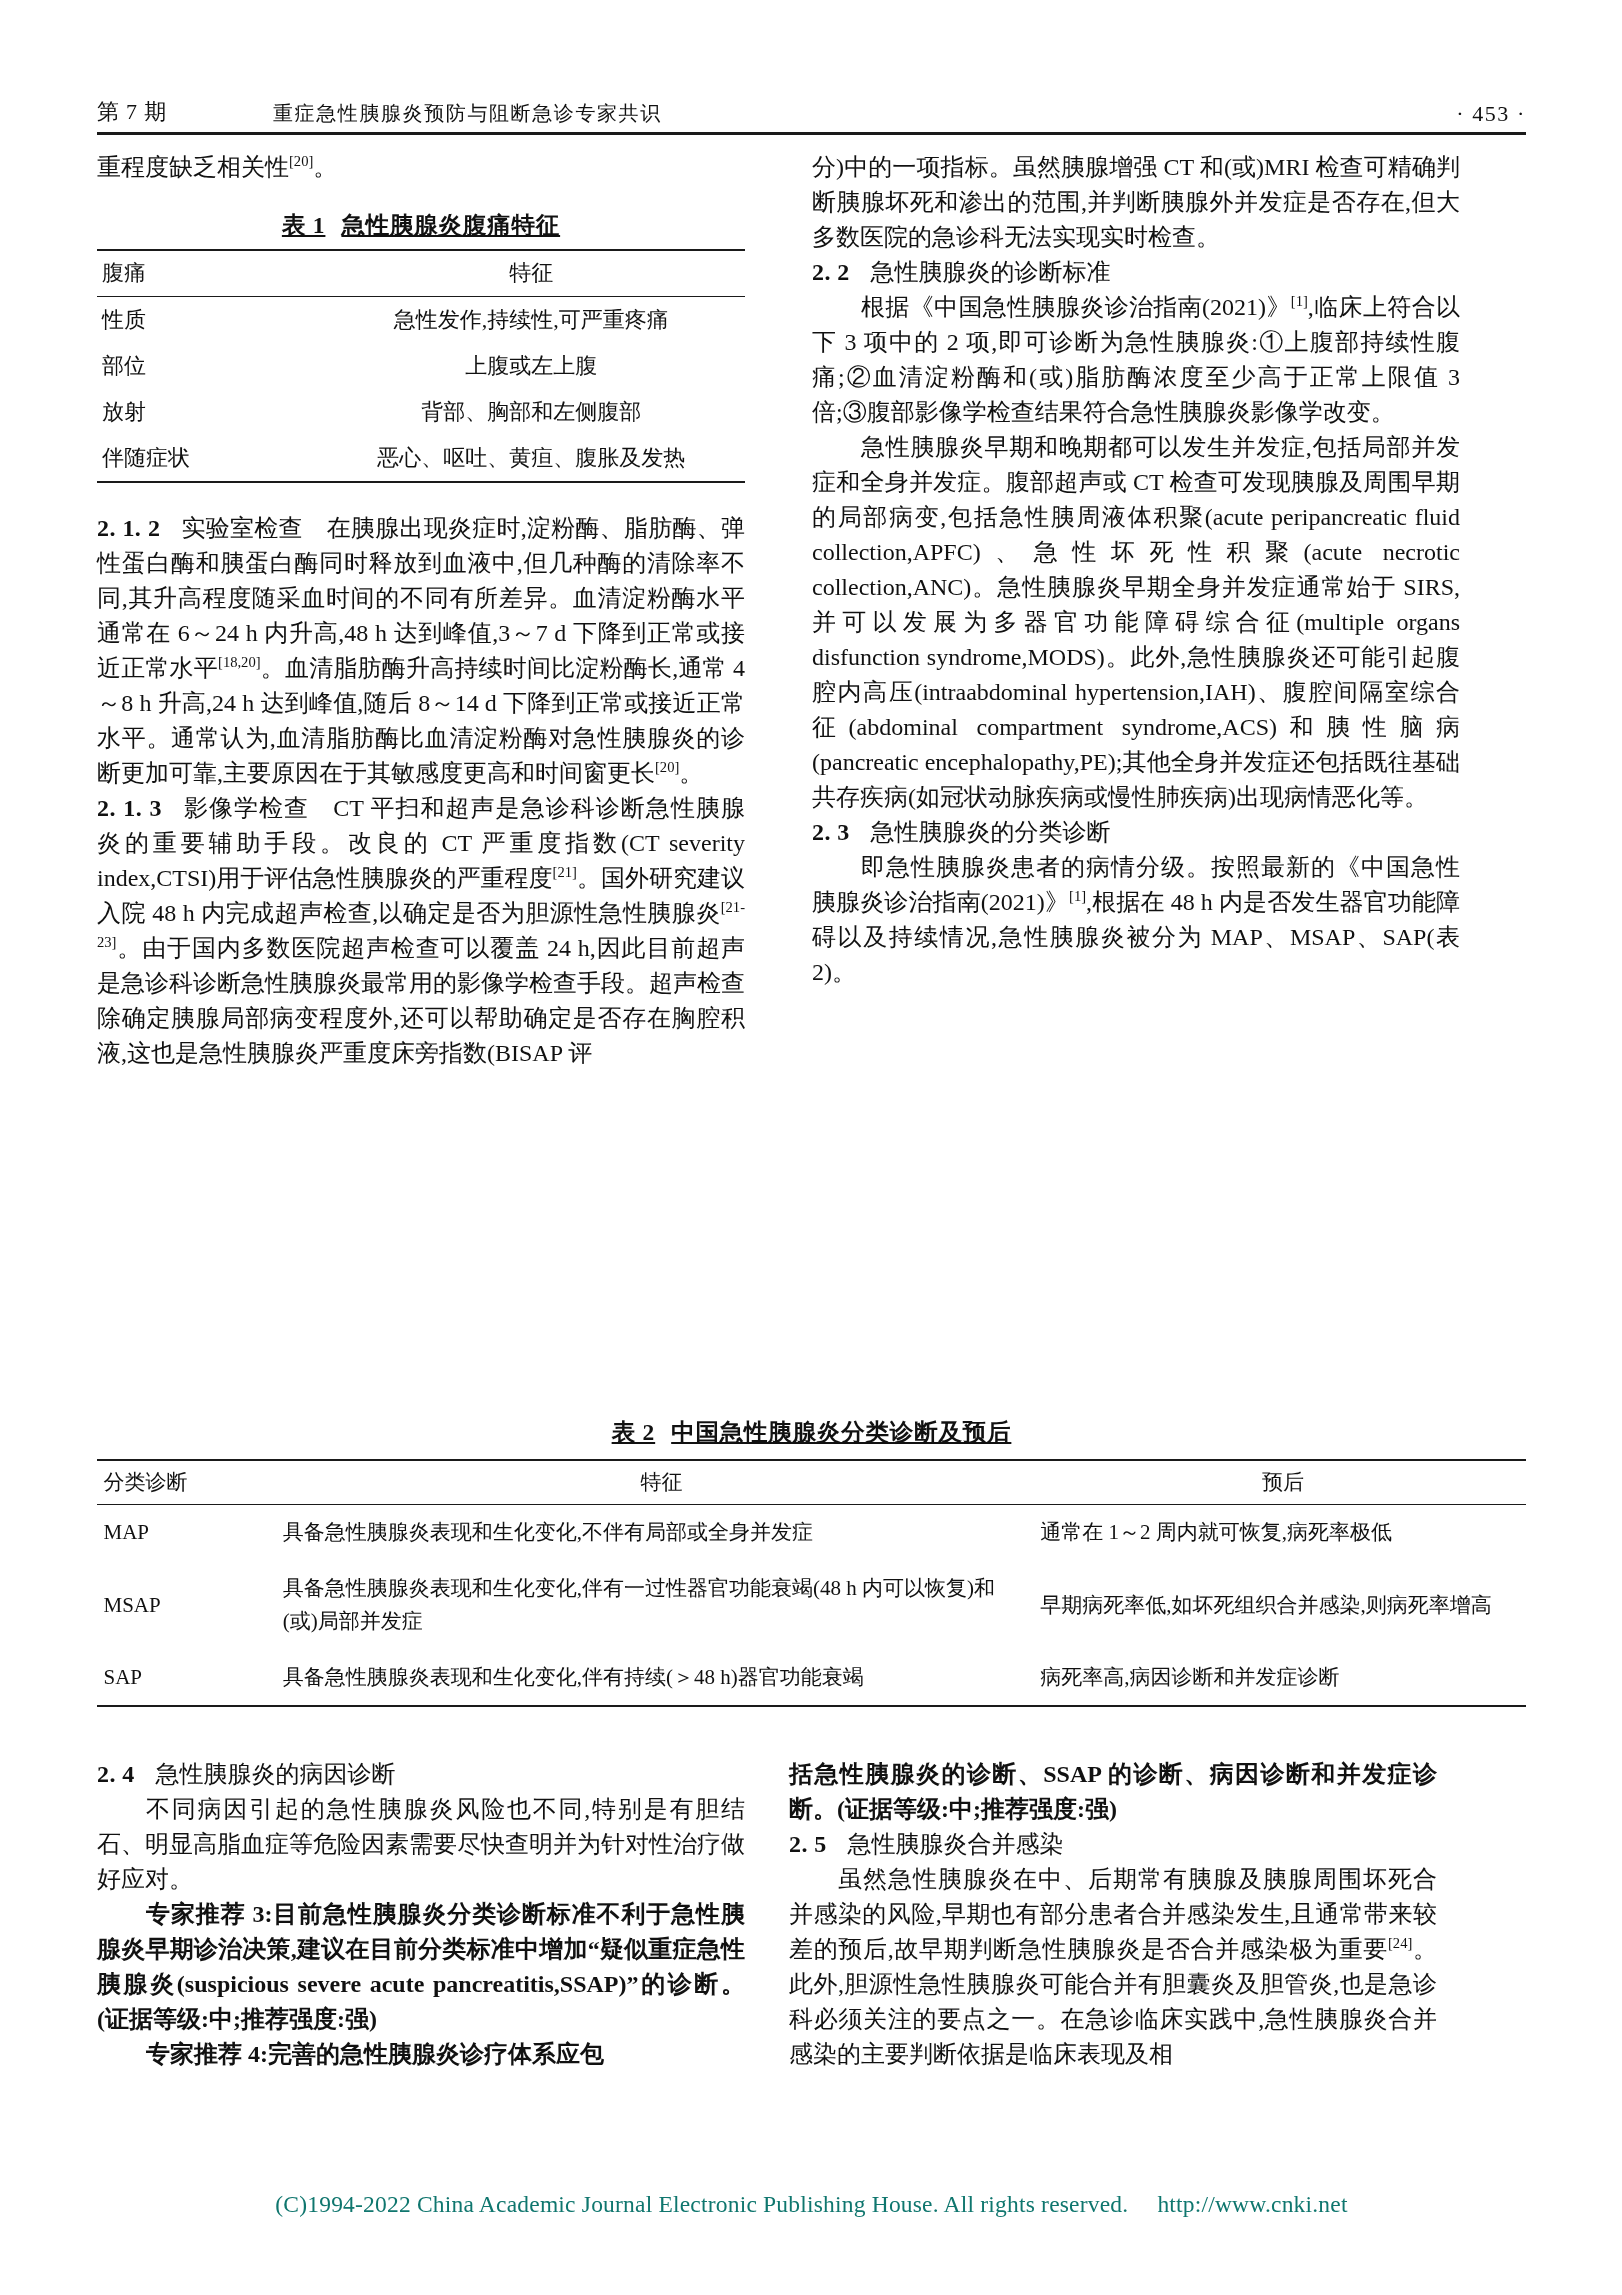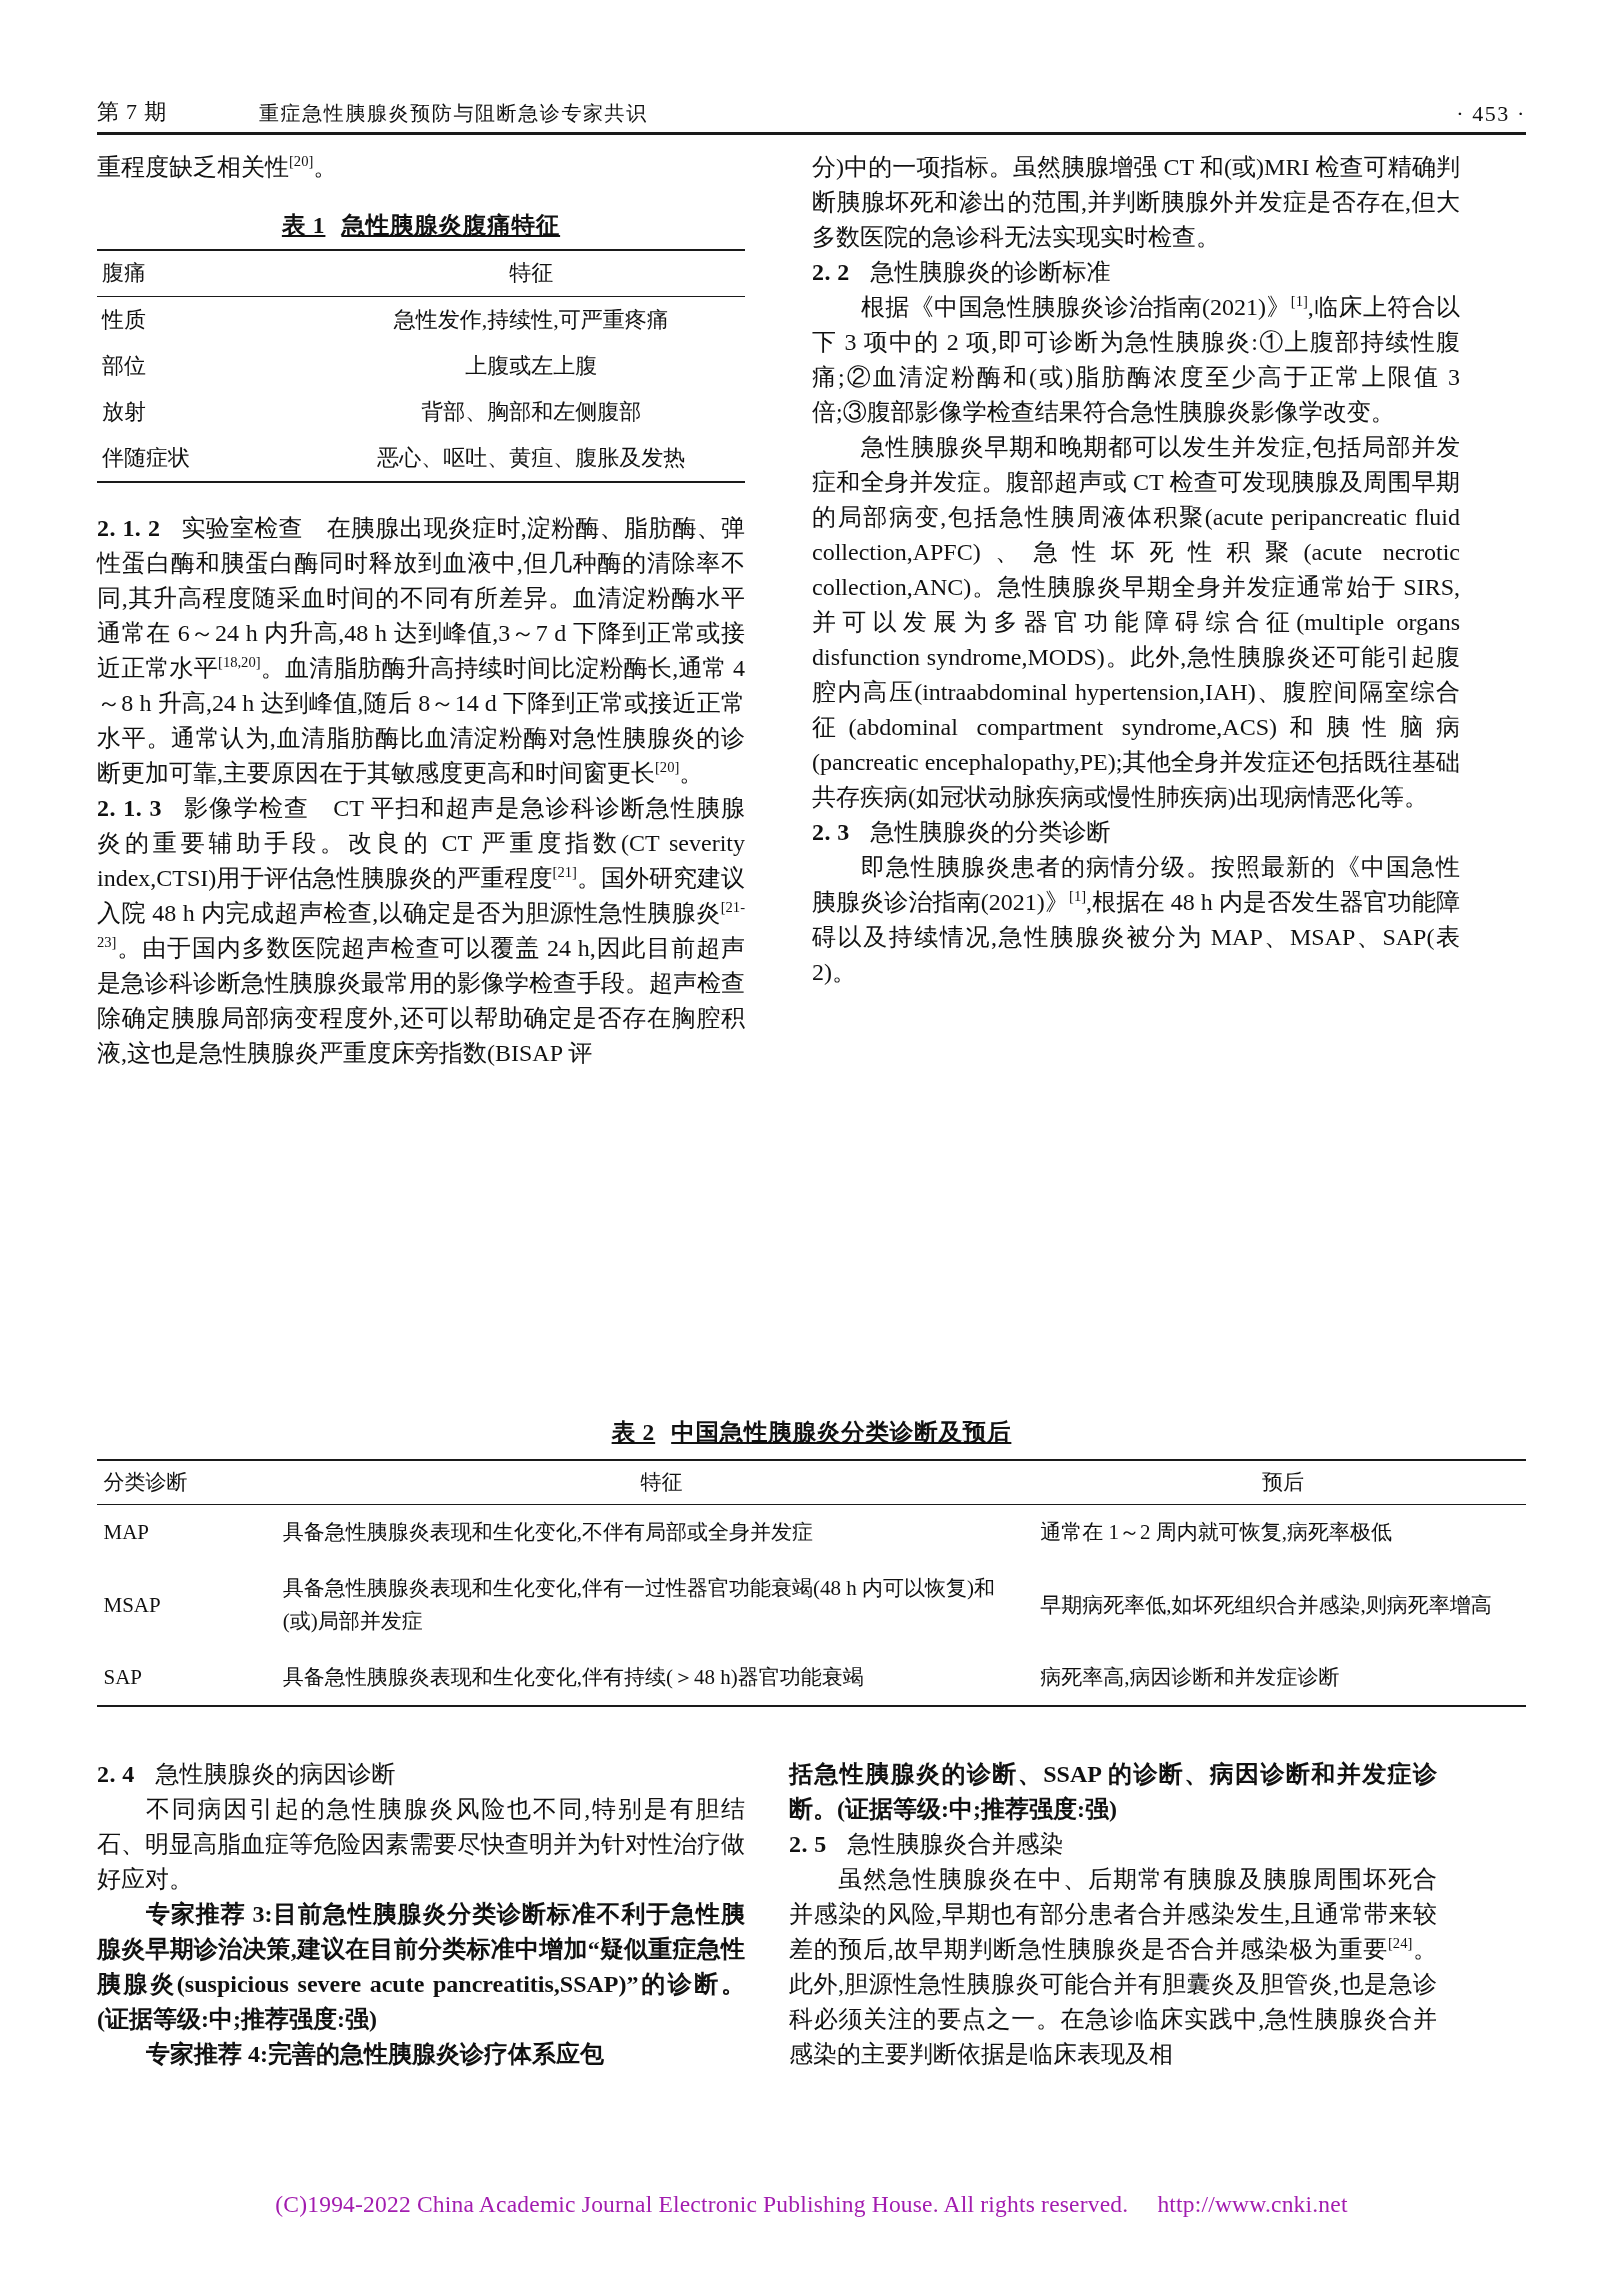--- a/index.html
+++ b/index.html
@@ -26,20 +26,21 @@
     position: absolute;
     left: 97px;
     right: 97px;
     top: 85px;
     height: 42px;
     display: flex;
     align-items: flex-end;
     justify-content: space-between;
     font-size: 22px;
     letter-spacing: 0.8px;
+    gap: 14px;
   }
   .header .mid {
     flex: 1;
     text-align: left;
     font-size: 20px;
     letter-spacing: 1.6px;
   }
   .header .left { width: 162px; text-align: left; }
   .header .right { width: 162px; text-align: right; letter-spacing: 1.6px; }
   .header-rule {
@@ -145,21 +146,21 @@
   }
 
   
   .footer {
     position: absolute;
     left: 0;
     right: 0;
     top: 2191px;
     text-align: center;
     font-size: 23.5px;
-    color: #a21caf;
+    color: #0f766e;
     letter-spacing: 0.2px;
   }
   .footer .url { margin-left: 29px; }
 </style>
 </head>
 <body>
 
 <div id="page">
 
   <div class="header">

